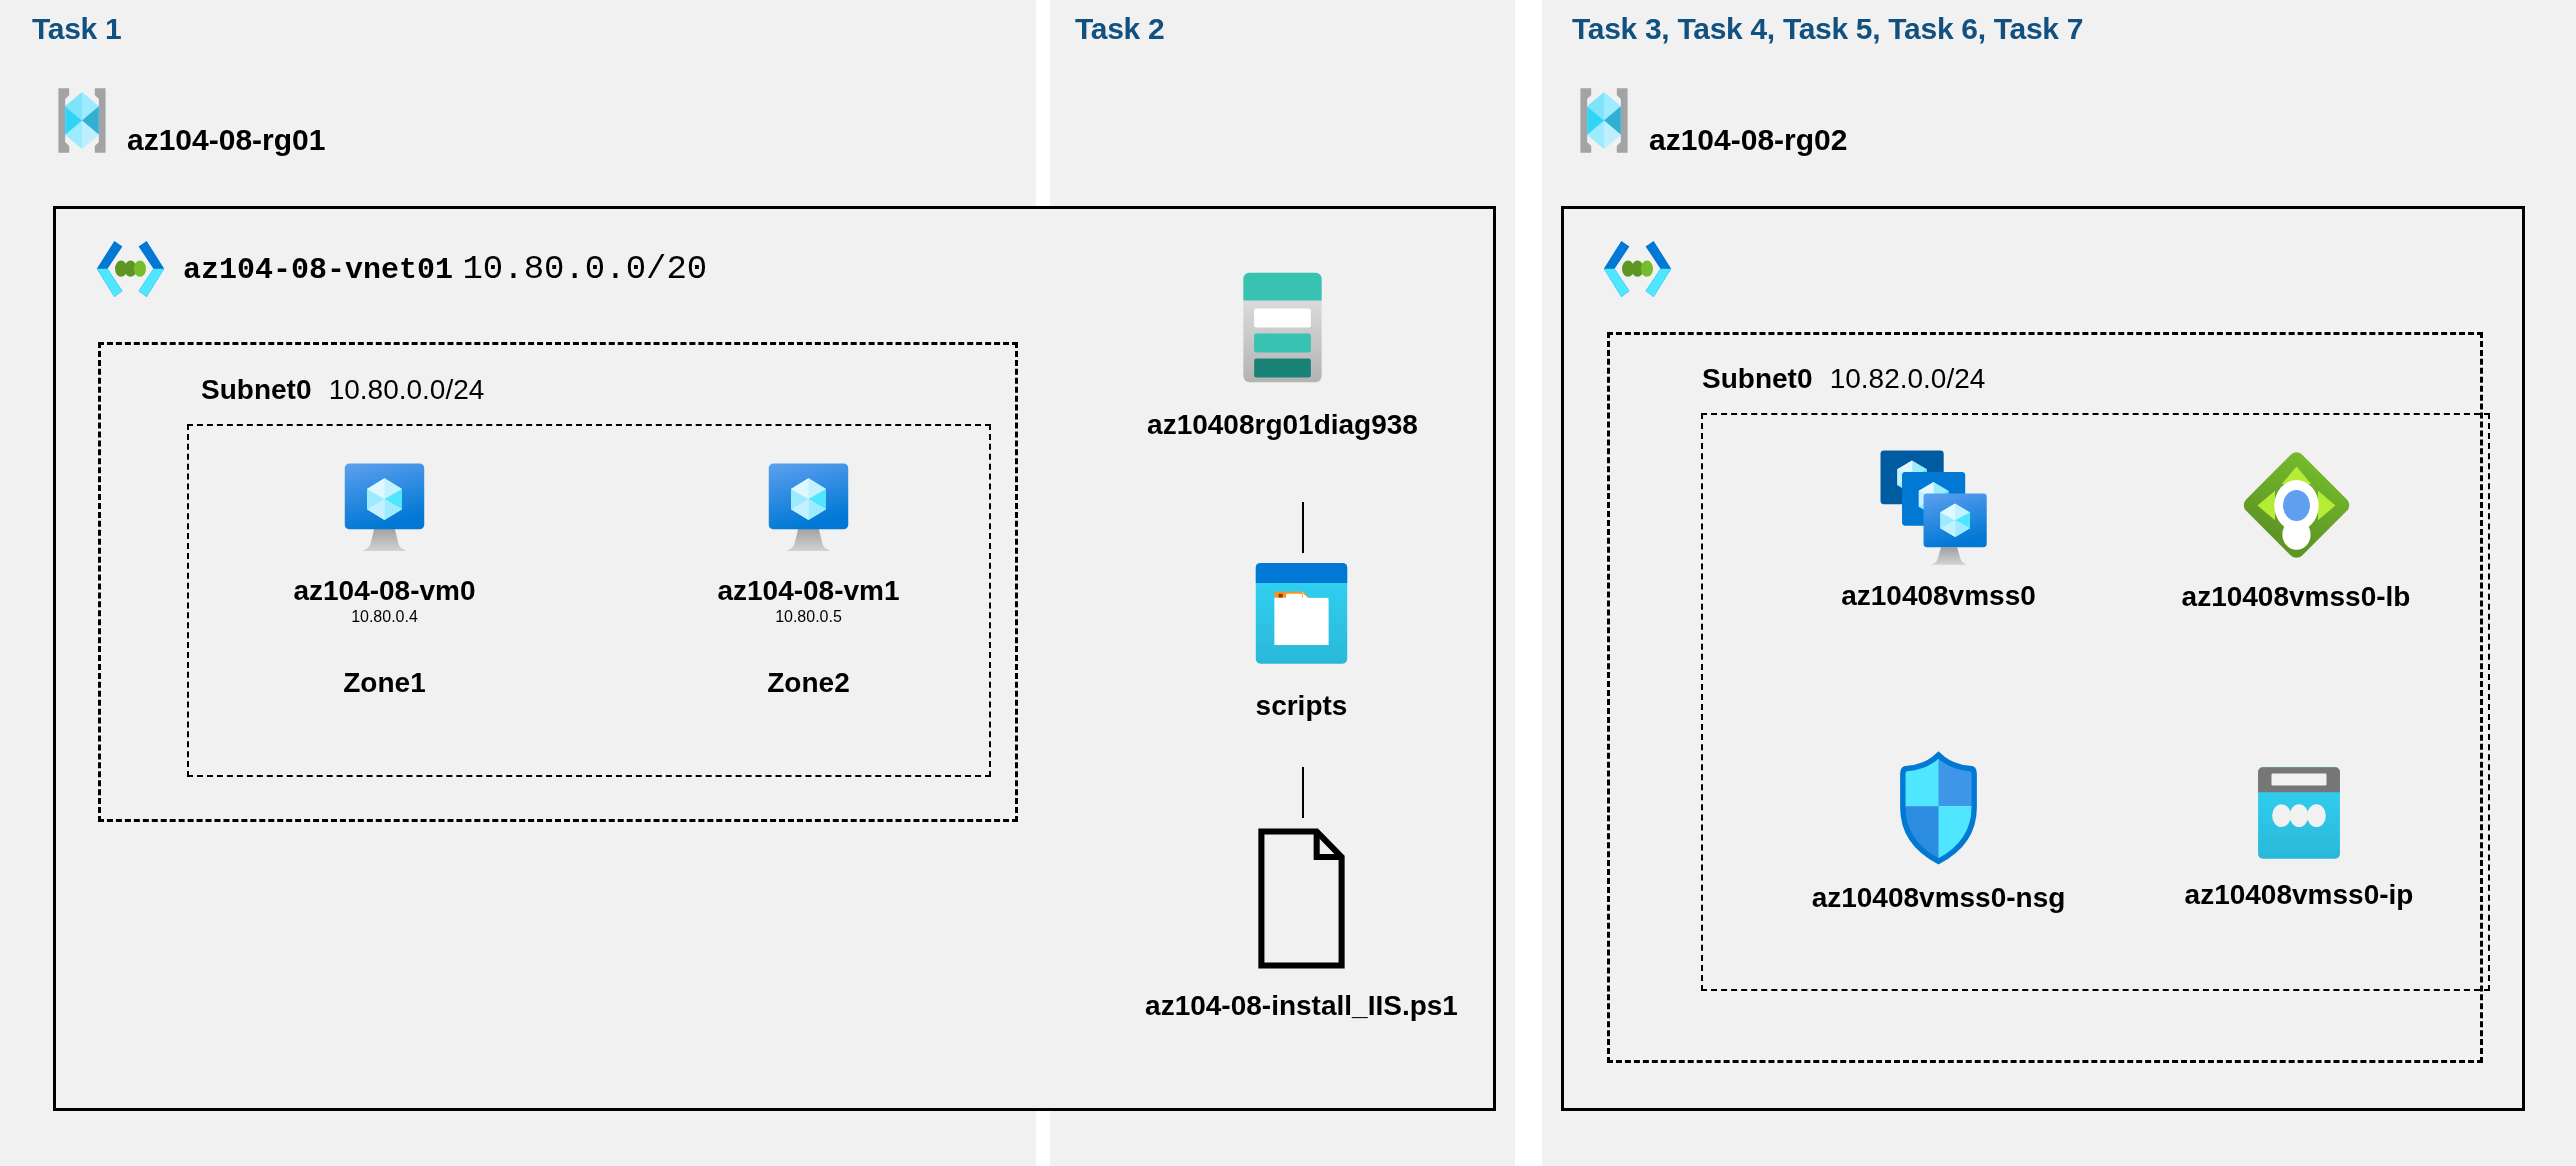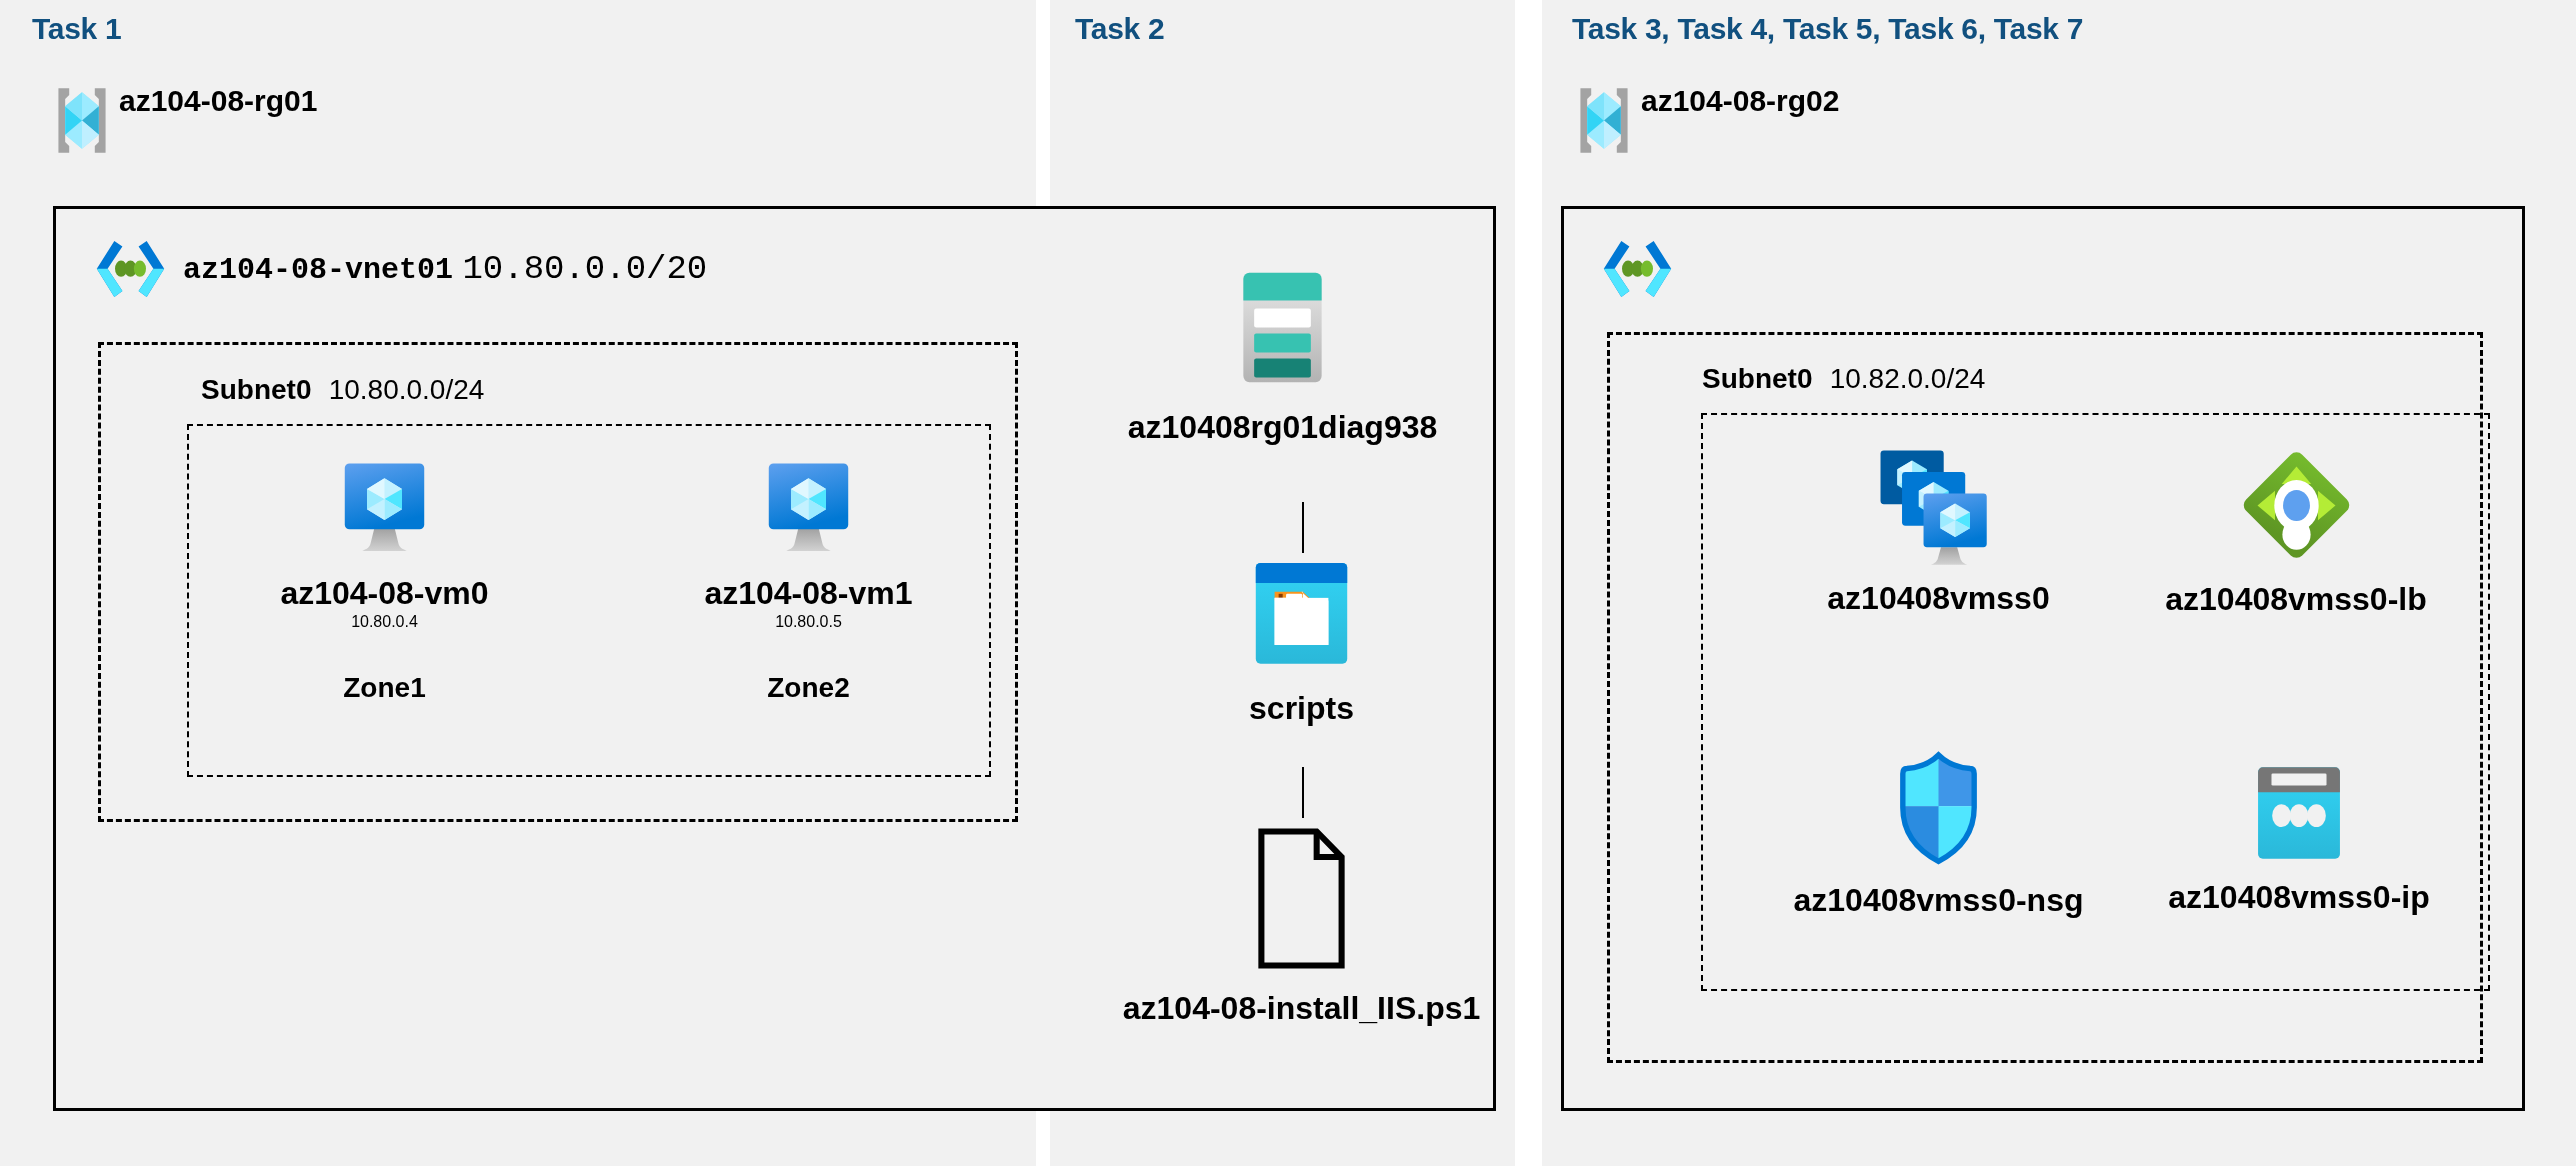--- a/index.html
+++ b/index.html
@@ -12,33 +12,33 @@
   }
   .panel{position:absolute;background:#f1f1f1;}
   .task-title{
     position:absolute;
     color:#11507f;
     font-weight:bold;
     font-size:30px;
     letter-spacing:-0.3px;
     white-space:nowrap;
   }
-  .rg-row{position:absolute;display:flex;align-items:flex-start;gap:4px;}
+  .rg-row{position:absolute;display:flex;align-items:flex-end;gap:12px;}
   .rg-name{font-size:30px;font-weight:bold;color:#000;white-space:nowrap;}
   .vnet-box{position:absolute;border:3.4px solid #000;background:#f1f1f1;box-sizing:border-box;}
   .vnet-row{position:absolute;display:flex;align-items:center;gap:16px;}
   .vnet-name{font-size:30px;font-weight:bold;color:#000;white-space:nowrap;}
   .vnet-cidr{font-size:34px;font-weight:normal;color:#000;white-space:nowrap;margin-left:9.4px;}
   .subnet-box{position:absolute;border:3.4px dashed #000;box-sizing:border-box;}
   .subnet-label{position:absolute;font-size:28px;white-space:nowrap;color:#000;}
   .subnet-label b{font-weight:bold;}
   .subnet-label span{font-weight:normal;}
   .inner-dash{position:absolute;border:2.7px dashed #000;box-sizing:border-box;}
   .node{position:absolute;display:flex;flex-direction:column;align-items:center;}
-  .node-label{font-size:32px;font-weight:bold;color:#000;white-space:nowrap;text-align:center;line-height:1.16;}
+  .node-label{font-size:28px;font-weight:bold;color:#000;white-space:nowrap;text-align:center;line-height:1.16;}
   .node-sub{font-size:16px;font-weight:normal;color:#000;white-space:nowrap;text-align:center;line-height:1.3;}
   .node-zone{font-size:28px;font-weight:bold;color:#000;white-space:nowrap;text-align:center;}
   .conn{position:absolute;background:#000;width:2px;}
   svg{display:block;}
 </style>
 </head>
 <body>
 
 <div class="panel" style="left:0;top:0;width:1036px;height:1166px;"></div>
 <div class="panel" style="left:1050px;top:0;width:465px;height:1166px;"></div>

